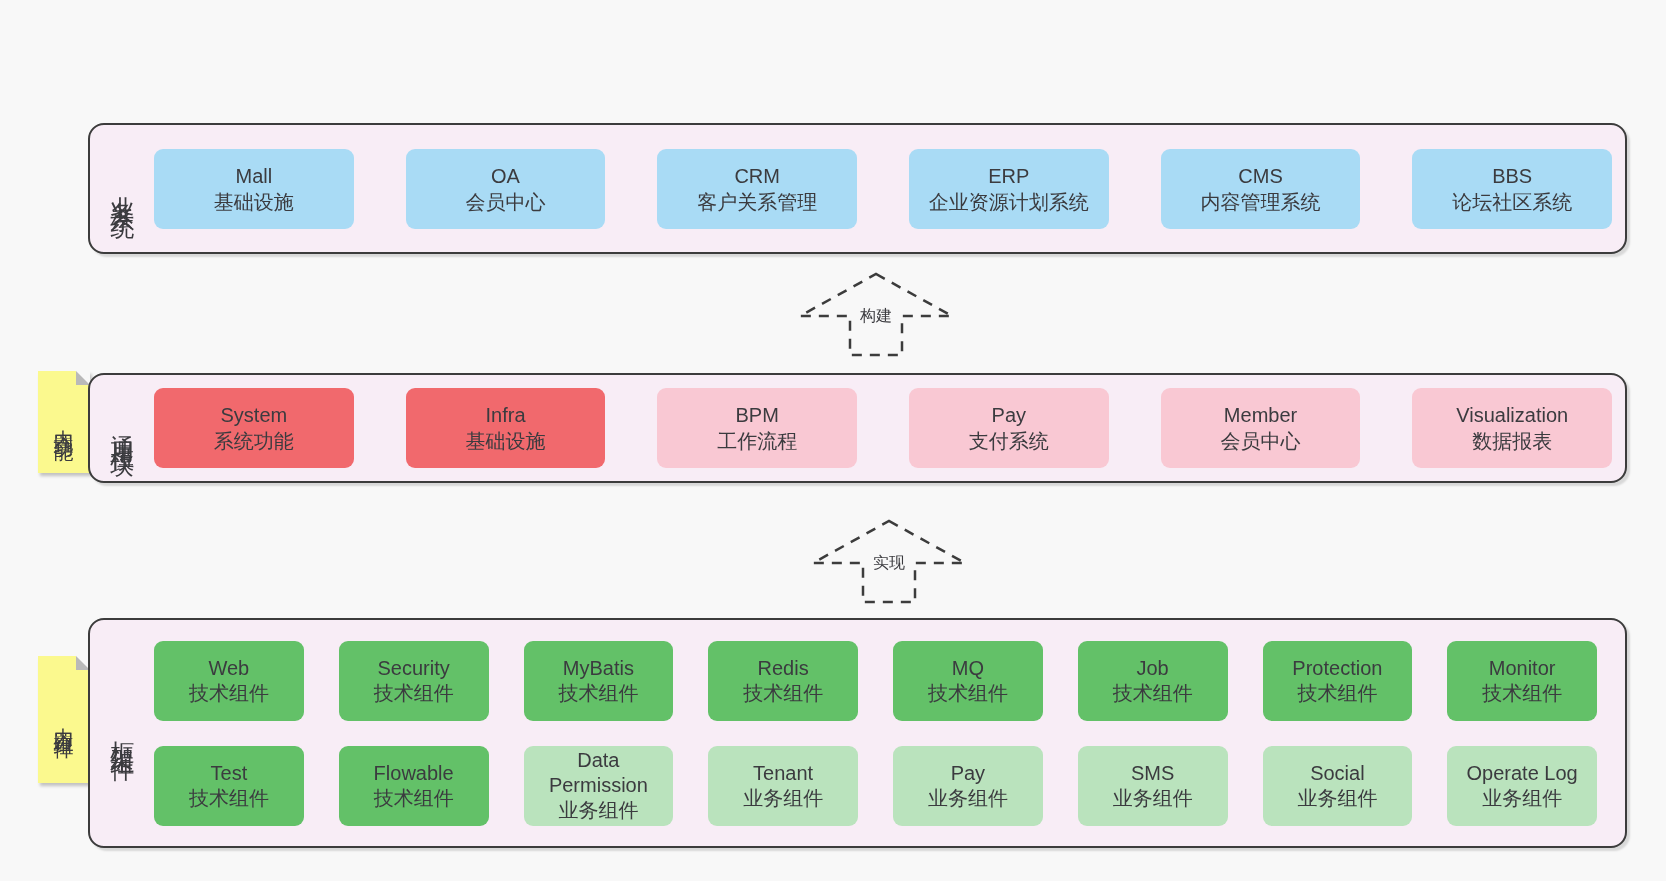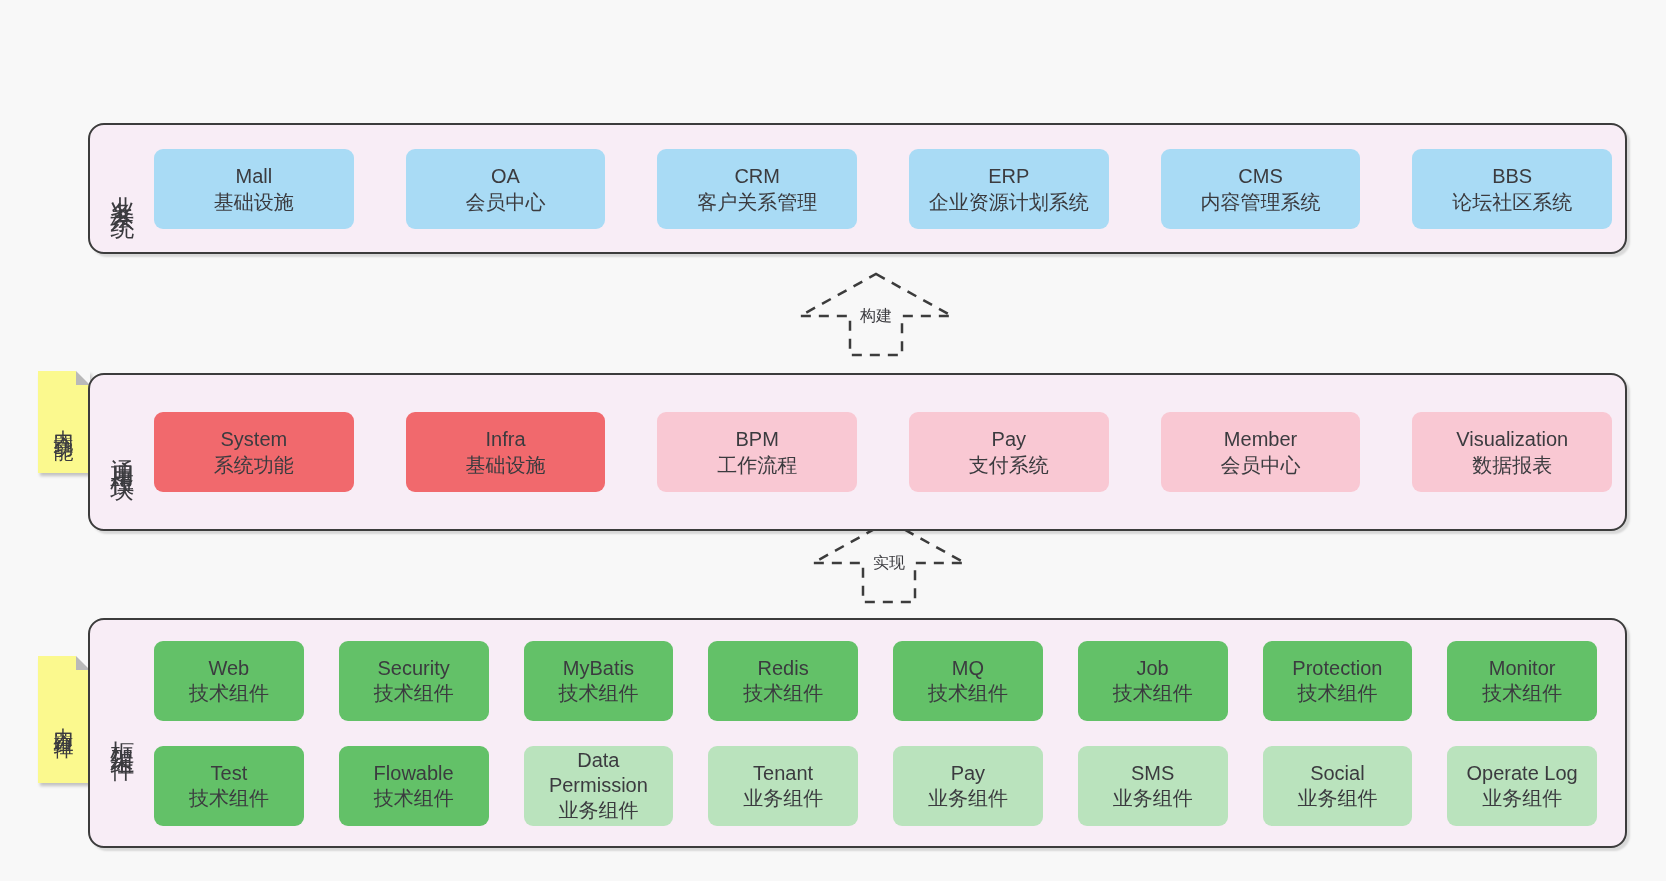--- a/index.html
+++ b/index.html
@@ -10,21 +10,21 @@
     color:var(--text,#3b3b3f);
   }
   .layer {
     position:absolute; left:88px; width:1539px; box-sizing:border-box;
     background:var(--container-bg,#f8edf6);
     border:2px solid var(--border,#3c3c3c); border-radius:16px;
     box-shadow:3px 3px 2px rgba(0,0,0,0.13);
     display:flex; z-index:2;
   }
   #layer-business   { top:123px; height:131px; }
-  #layer-modules    { top:373px; height:158px; }
+  #layer-modules    { top:373px; height:110px; }
   #layer-components { top:618px; height:230px; }
 
   .layer-label { flex:0 0 64px; display:flex; align-items:center; justify-content:center; }
   .vtext { writing-mode:vertical-rl; text-orientation:upright; font-size:24px; letter-spacing:6px; line-height:1.1; }
 
   .boxes { flex:1; display:flex; align-items:center; gap:52px; padding-right:13px; }
   .box {
     flex:1; height:80px; border-radius:9px;
     display:flex; flex-direction:column; align-items:center; justify-content:center;
     text-align:center; font-size:20px; line-height:26px;

